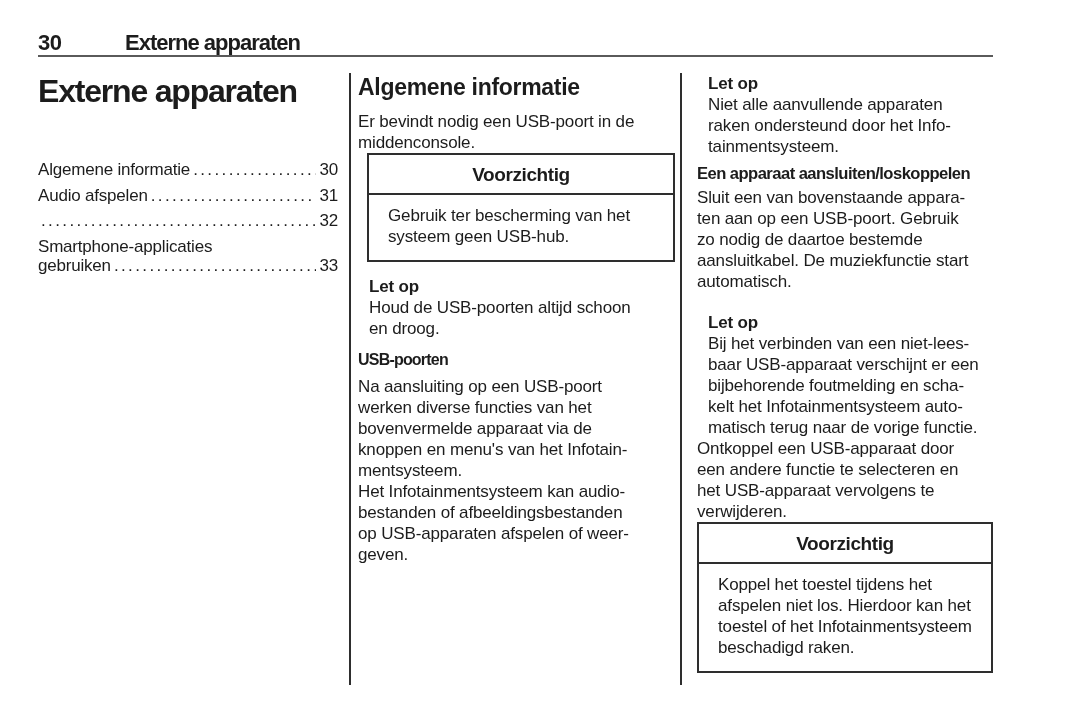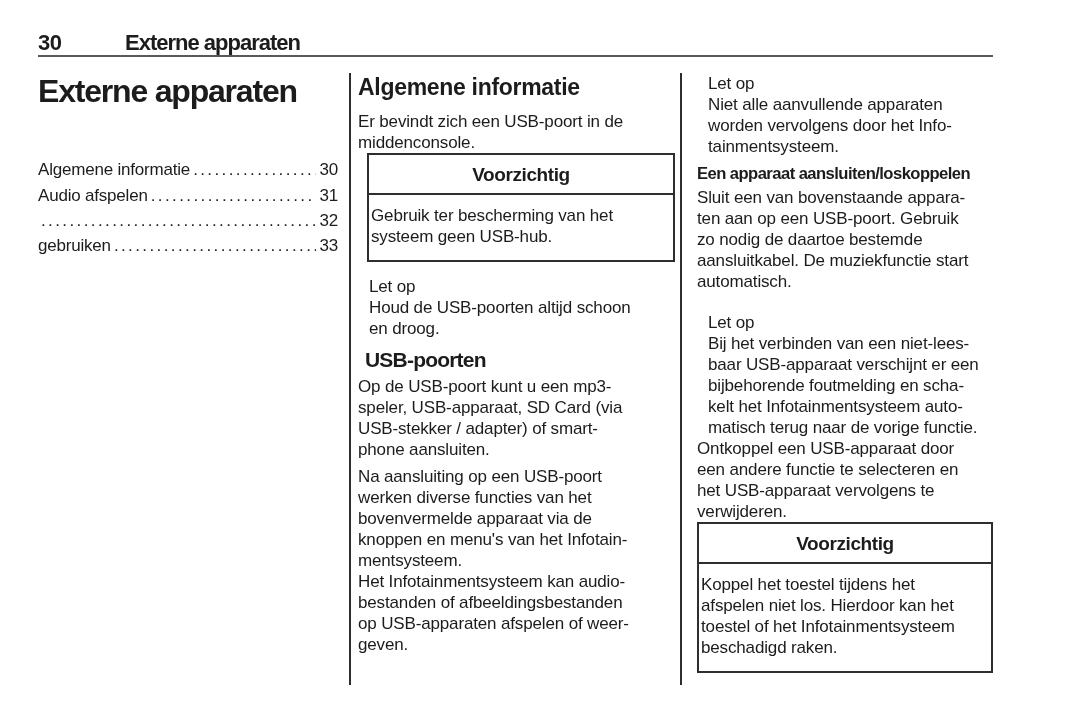--- a/index.html
+++ b/index.html
@@ -26,31 +26,31 @@
   h1{margin:0;font-size:32px;line-height:37px;font-weight:bold;letter-spacing:-1.2px;white-space:pre;}
   .toc{margin-top:50px;font-size:17px;letter-spacing:-0.2px;}
   .toc-row{display:flex;align-items:baseline;line-height:20px;margin-bottom:5.5px;}
   .toc-row.cont{margin-top:-0.5px;}
   .toc-label{white-space:nowrap;}
   .dots{flex:1;overflow:hidden;white-space:nowrap;margin:0 3px;letter-spacing:2.4px;}
   .dots::after{content:"....................................................................................";}
   .toc-page{white-space:nowrap;}
   
   h2{margin:0 0 9px;font-size:23px;line-height:29px;font-weight:bold;letter-spacing:-0.3px;white-space:pre;}
-  h3{margin:9px 7px 4px;font-size:21px;line-height:24px;font-weight:bold;letter-spacing:-0.8px;white-space:pre;}
+  h3{margin:9px 0 4px;font-size:16px;line-height:24px;font-weight:bold;letter-spacing:-0.8px;white-space:pre;}
   h3.tight{font-size:16.6px;line-height:21px;letter-spacing:-0.55px;margin:6px 0 3px;}
   
   .body{font-size:17px;line-height:21px;letter-spacing:-0.15px;white-space:pre;margin:0;}
   .note{padding-left:11px;margin:0;font-size:17px;line-height:21px;letter-spacing:-0.15px;}
-  .note-title{font-weight:normal;}
+  .note-title{font-weight:bold;}
   .note-body{white-space:pre;}
   
   .caution{border:2px solid #2e2e2e;background:#ffffff;}
   .caution-title{text-align:center;font-weight:bold;font-size:19px;letter-spacing:-0.4px;padding:9px 8px 7px;border-bottom:2px solid #2e2e2e;}
-  .caution-body{padding:10px 6px 13px 2px;font-size:17px;line-height:21px;letter-spacing:-0.15px;white-space:pre;}
+  .caution-body{padding:10px 6px 13px 19px;font-size:17px;line-height:21px;letter-spacing:-0.15px;white-space:pre;}
   .col2 .caution{margin-left:9px;width:308px;box-sizing:border-box;}
   .col3 .caution{width:296px;box-sizing:border-box;}
   
   .mb0{margin-bottom:0;}
   .mb6{margin-bottom:6px;}
   .mb8{margin-bottom:20px;}
   .mb14{margin-bottom:14px;}
 </style>
 </head>
 <body>
@@ -76,63 +76,62 @@
       </div>
       <div class="toc-row">
         <span class="toc-label">Audio afspelen</span>
         <span class="dots"></span>
         <span class="toc-page">31</span>
       </div>
       <div class="toc-row">
         <span class="dots"></span>
         <span class="toc-page">32</span>
       </div>
+      <div class="toc-row mb0">
+        <span class="toc-label">Smartphone-applicaties</span>
+      </div>
       <div class="toc-row cont">
         <span class="toc-label">gebruiken</span>
         <span class="dots"></span>
         <span class="toc-page">33</span>
       </div>
     </nav>
   </section>
 
   <section class="col col2">
     <h2>Algemene informatie</h2>
-    <p class="body mb0">Er bevindt zich een USB-poort in de
+    <p class="body mb0">Er bevindt nodig een USB-poort in de
 middenconsole.</p>
     <div class="caution mb14">
       <div class="caution-title">Voorzichtig</div>
       <div class="caution-body">Gebruik ter bescherming van het
 systeem geen USB-hub.</div>
     </div>
     <div class="note mb0">
       <div class="note-title">Let op</div>
       <div class="note-body">Houd de USB-poorten altijd schoon
 en droog.</div>
     </div>
     <h3>USB-poorten</h3>
-    <p class="body mb6">Op de USB-poort kunt u een mp3-
-speler, USB-apparaat, SD Card (via
-USB-stekker / adapter) of smart-
-phone aansluiten.</p>
     <p class="body">Na aansluiting op een USB-poort
 werken diverse functies van het
 bovenvermelde apparaat via de
 knoppen en menu's van het Infotain-
 mentsysteem.</p>
     <p class="body mb6">Het Infotainmentsysteem kan audio-
 bestanden of afbeeldingsbestanden
 op USB-apparaten afspelen of weer-
 geven.</p>
   </section>
 
   <section class="col col3">
     <div class="note mb6">
       <div class="note-title">Let op</div>
       <div class="note-body">Niet alle aanvullende apparaten
-worden vervolgens door het Info-
+raken ondersteund door het Info-
 tainmentsysteem.</div>
     </div>
     <h3 class="tight">Een apparaat aansluiten/loskoppelen</h3>
     <p class="body mb8">Sluit een van bovenstaande appara-
 ten aan op een USB-poort. Gebruik
 zo nodig de daartoe bestemde
 aansluitkabel. De muziekfunctie start
 automatisch.</p>
     <div class="note mb0">
       <div class="note-title">Let op</div>

